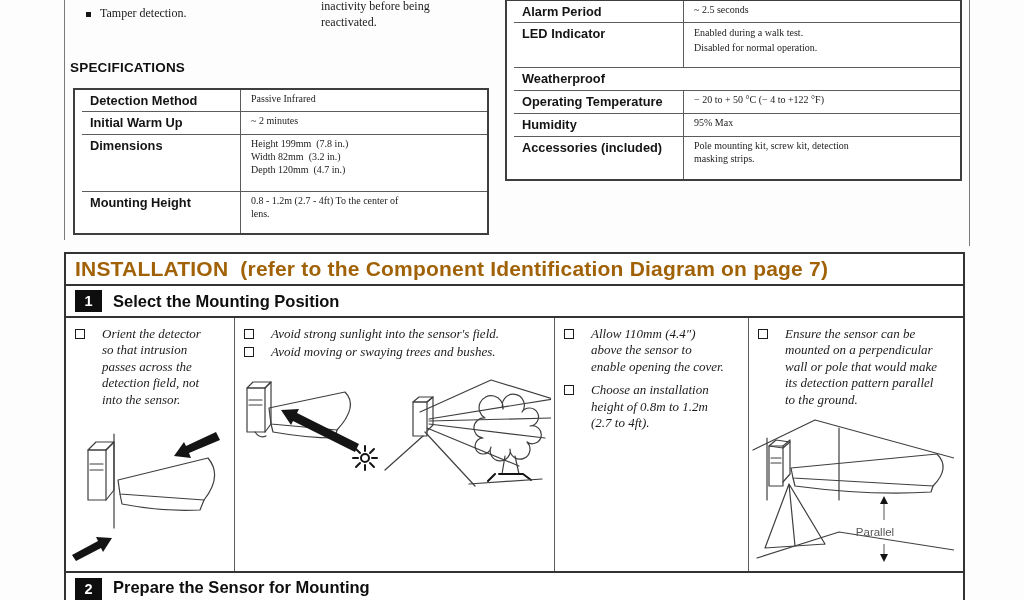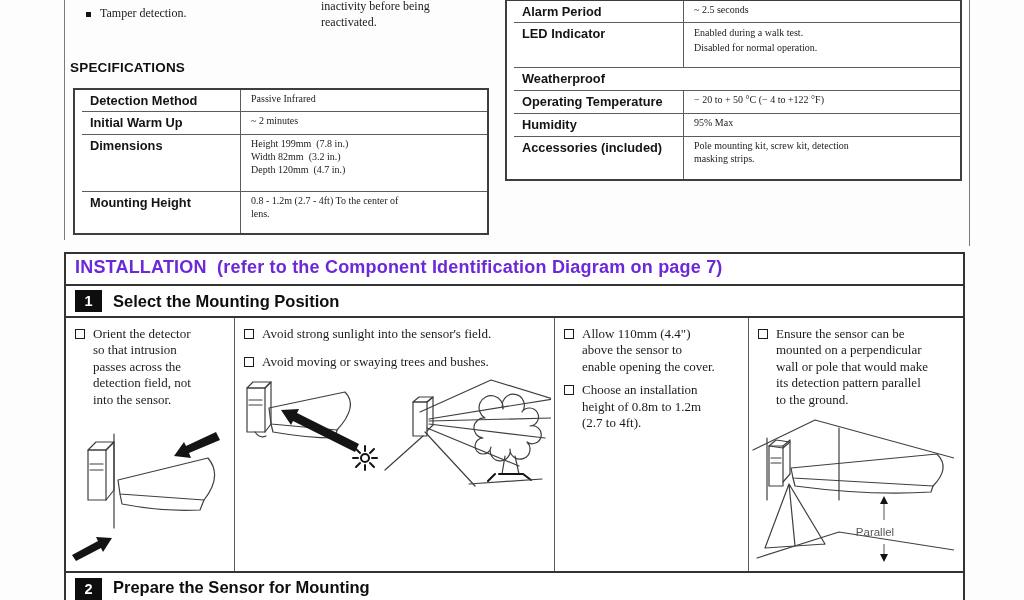--- a/index.html
+++ b/index.html
@@ -14,33 +14,33 @@
   .spec-table{position:absolute;border:2px solid #3e3e3e;background:#fff;}
   .spec-row{display:flex;border-top:1px solid #5c5c5c;margin-left:7px;}
   .spec-row:first-child{border-top:none;}
   .spec-label{flex:0 0 auto;font-family:"Liberation Sans",sans-serif;font-weight:bold;
               font-size:12.8px;padding:3px 6px 2px 8px;color:#141414;line-height:1.25;}
   .spec-value{flex:1 1 auto;border-left:1px solid #5c5c5c;font-size:10px;line-height:1.32;
               padding:2px 6px 2px 10px;white-space:pre;overflow:hidden;}
   .inst-box{position:absolute;left:64px;top:252px;width:897px;height:348px;
             border:2px solid #333;background:#fff;overflow:hidden;}
   .inst-header{height:27px;border-bottom:2px solid #333;font-family:"Liberation Sans",sans-serif;
-               font-weight:bold;font-size:18px;letter-spacing:.2px;padding:3px 0 0 9px;
-               white-space:pre;color:#6d28d9;}
+               font-weight:bold;font-size:21px;letter-spacing:.2px;padding:3px 0 0 9px;
+               white-space:pre;color:#a16207;}
   .step-bar{display:flex;align-items:center;gap:11px;height:30px;border-bottom:2px solid #333;padding-left:9px;}
   .step-bar.last{border-bottom:none;height:34px;align-items:flex-start;padding-top:5px;}
   .step-num{width:27px;height:22px;background:#0e0e0e;color:#fff;font-family:"Liberation Sans",sans-serif;
             font-weight:bold;font-size:14.5px;display:flex;align-items:center;justify-content:center;flex:0 0 auto;}
   .step-title{font-family:Liberation Sans, sans-serif;font-weight:bold;font-size:16.5px;color:#0e0e0e;}
   .cols{display:flex;height:253px;border-bottom:2px solid #333;}
   .col{position:relative;overflow:hidden;border-right:1px solid #5c5c5c;
        padding:8px 5px 0 9px;box-sizing:border-box;}
   .col:last-child{border-right:none;}
   .c1{width:169px;} .c2{width:320px;} .c3{width:194px;} .c4{flex:1;}
-  .chk{display:flex;gap:8px;margin-bottom:7px;font-size:13px;line-height:1.26;}
+  .chk{display:flex;gap:17px;margin-bottom:7px;font-size:13px;line-height:1.26;font-style:italic;}
   .cbx{flex:0 0 auto;width:8px;height:8px;border:1.5px solid #1c1c1c;margin-top:3px;background:#fff;}
   .chk-text{white-space:pre-line;}
   .bullet-item{display:flex;align-items:flex-start;gap:9px;}
   .sqbullet{width:5px;height:5px;background:#151515;margin-top:7px;flex:0 0 auto;}
   svg{position:absolute;}
   .ln{stroke:#3f3f3f;stroke-width:1.2;fill:none;stroke-linejoin:round;stroke-linecap:round;}
   .fl{fill:#141414;stroke:none;}
   .sun{stroke:#141414;stroke-width:2;fill:none;stroke-linecap:round;}
   .dim{stroke:#555;stroke-width:1;fill:none;}
   .svgtxt{font-family:"Liberation Sans",sans-serif;font-size:11.5px;fill:#555;}
@@ -138,21 +138,21 @@
           <path class="ln" d="M38,20 L46,12 V60 L38,70"></path>
           <path class="ln" d="M22,34 h13 M22,40 h13"></path>
           <path class="ln" d="M50,50 L140,28 Q155,46 136,70 L52,64 Z"></path>
           <path class="ln" d="M52,64 L54,74 Q95,82 132,80 L136,70"></path>
           <polygon class="fl" points="148,2 118,16 116,12 106,26 123,28 121,23 152,10"></polygon>
           <polygon class="fl" points="8,131 33,118 35,122 44,108 28,107 30,111 4,125"></polygon>
         </svg>
       </div>
 
       <div class="col c2">
-        <div class="chk" style="margin-bottom:12px">
+        <div class="chk" style="margin-bottom:2px">
           <span class="cbx"></span>
           <span class="chk-text">Avoid strong sunlight into the sensor's field.</span>
         </div>
         <div class="chk">
           <span class="cbx"></span>
           <span class="chk-text">Avoid moving or swaying trees and bushes.</span>
         </div>
         <svg style="left:2px;top:56px" width="314" height="190" viewBox="0 0 314 190">
 
           <path class="ln" d="M10,14 L16,8 L34,8 L28,14 Z"></path>

